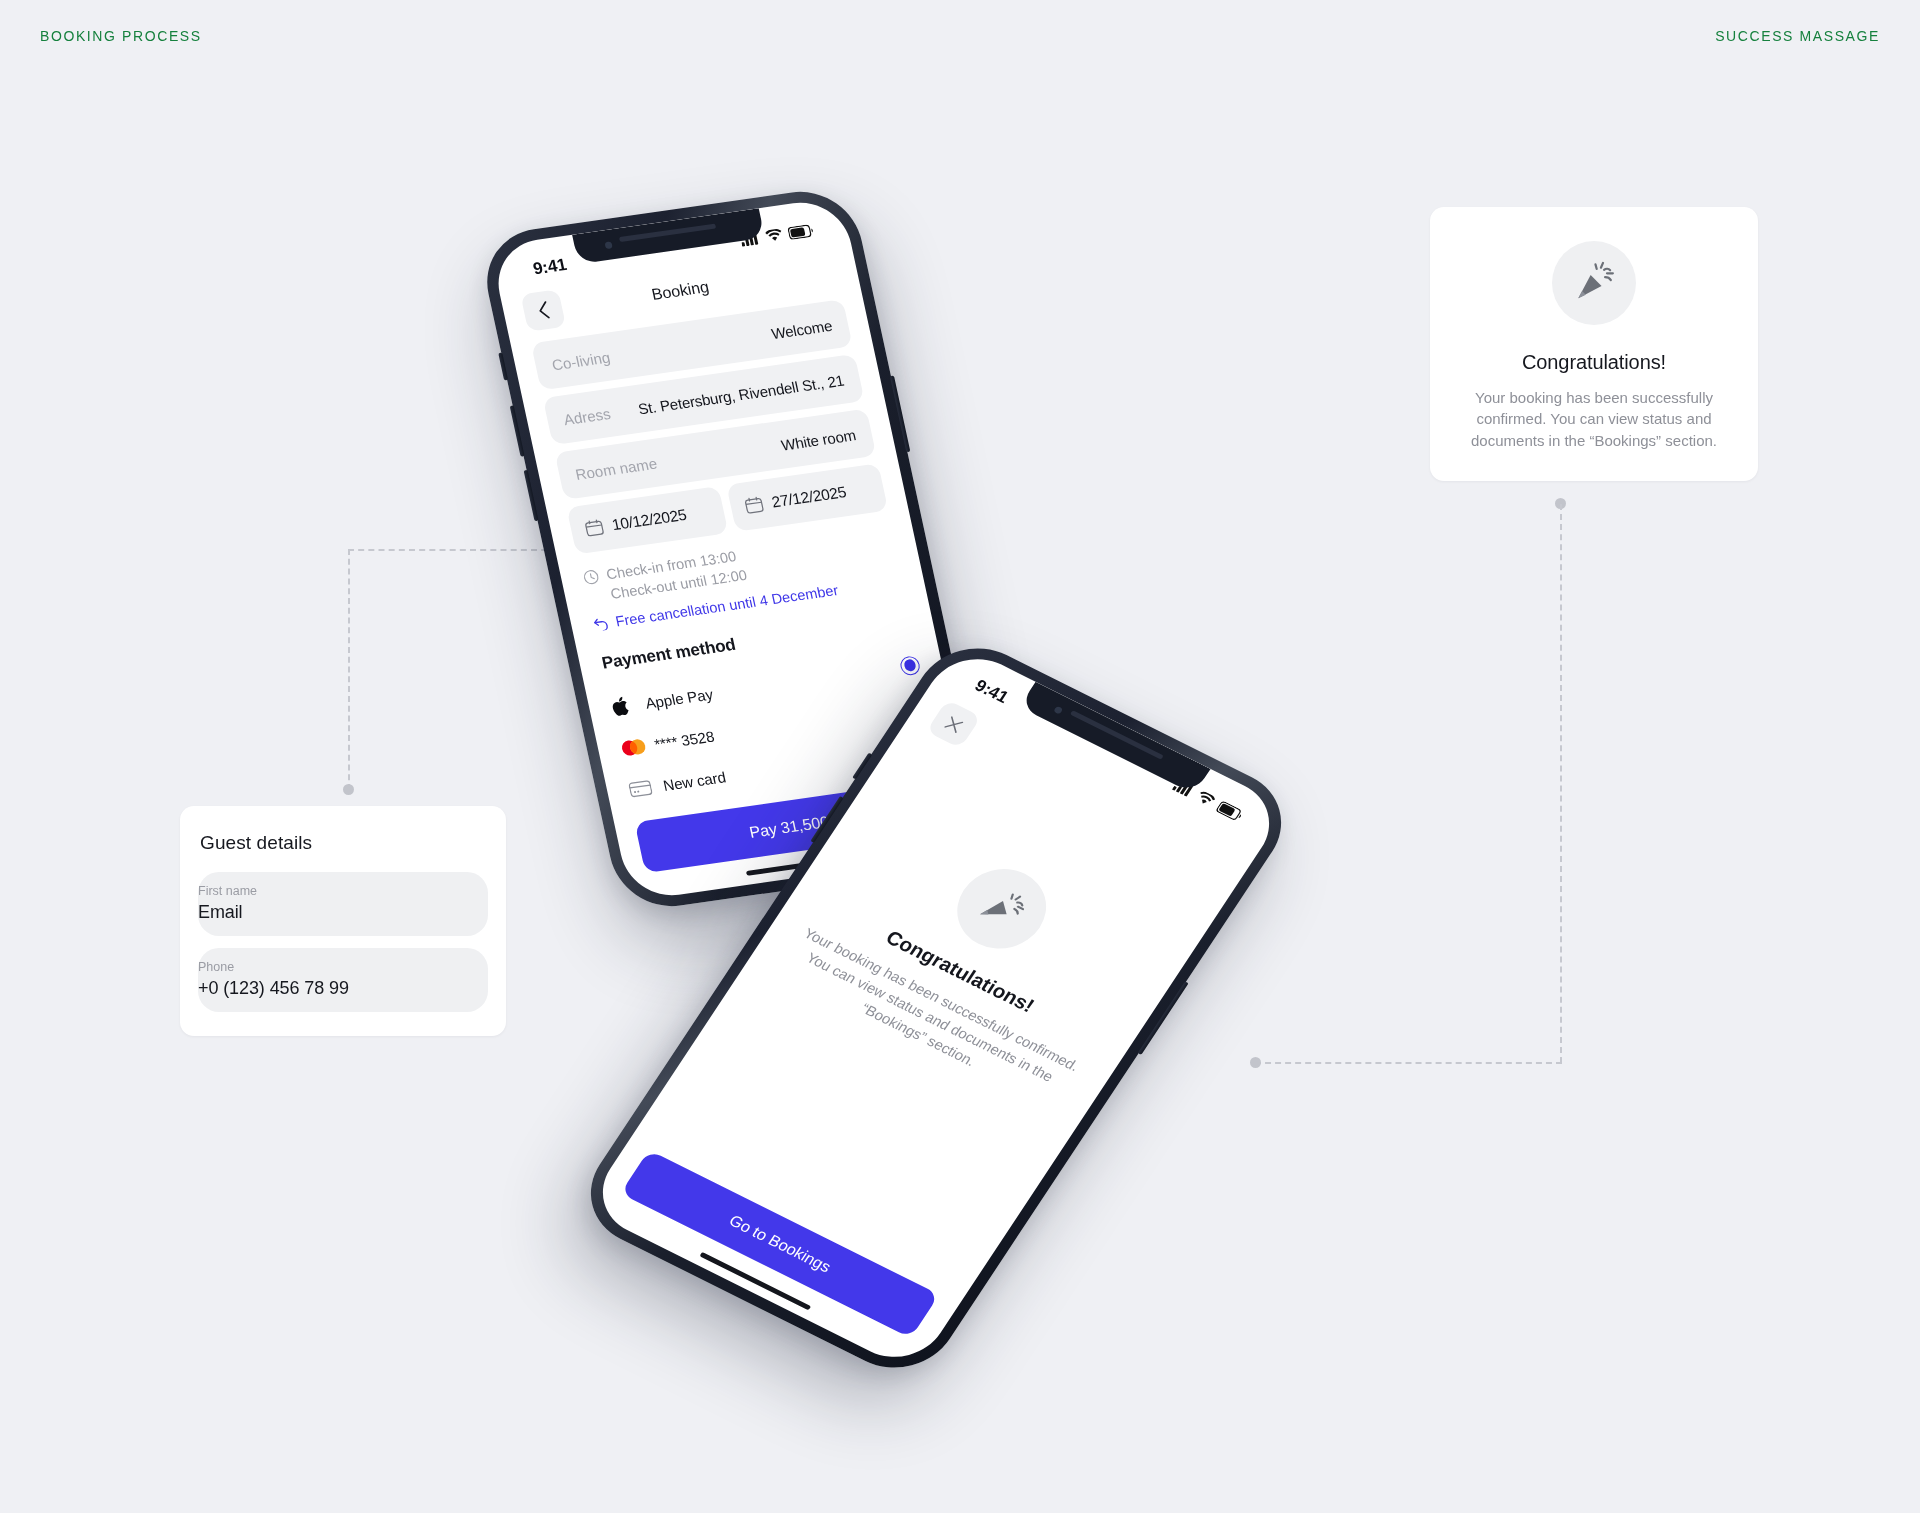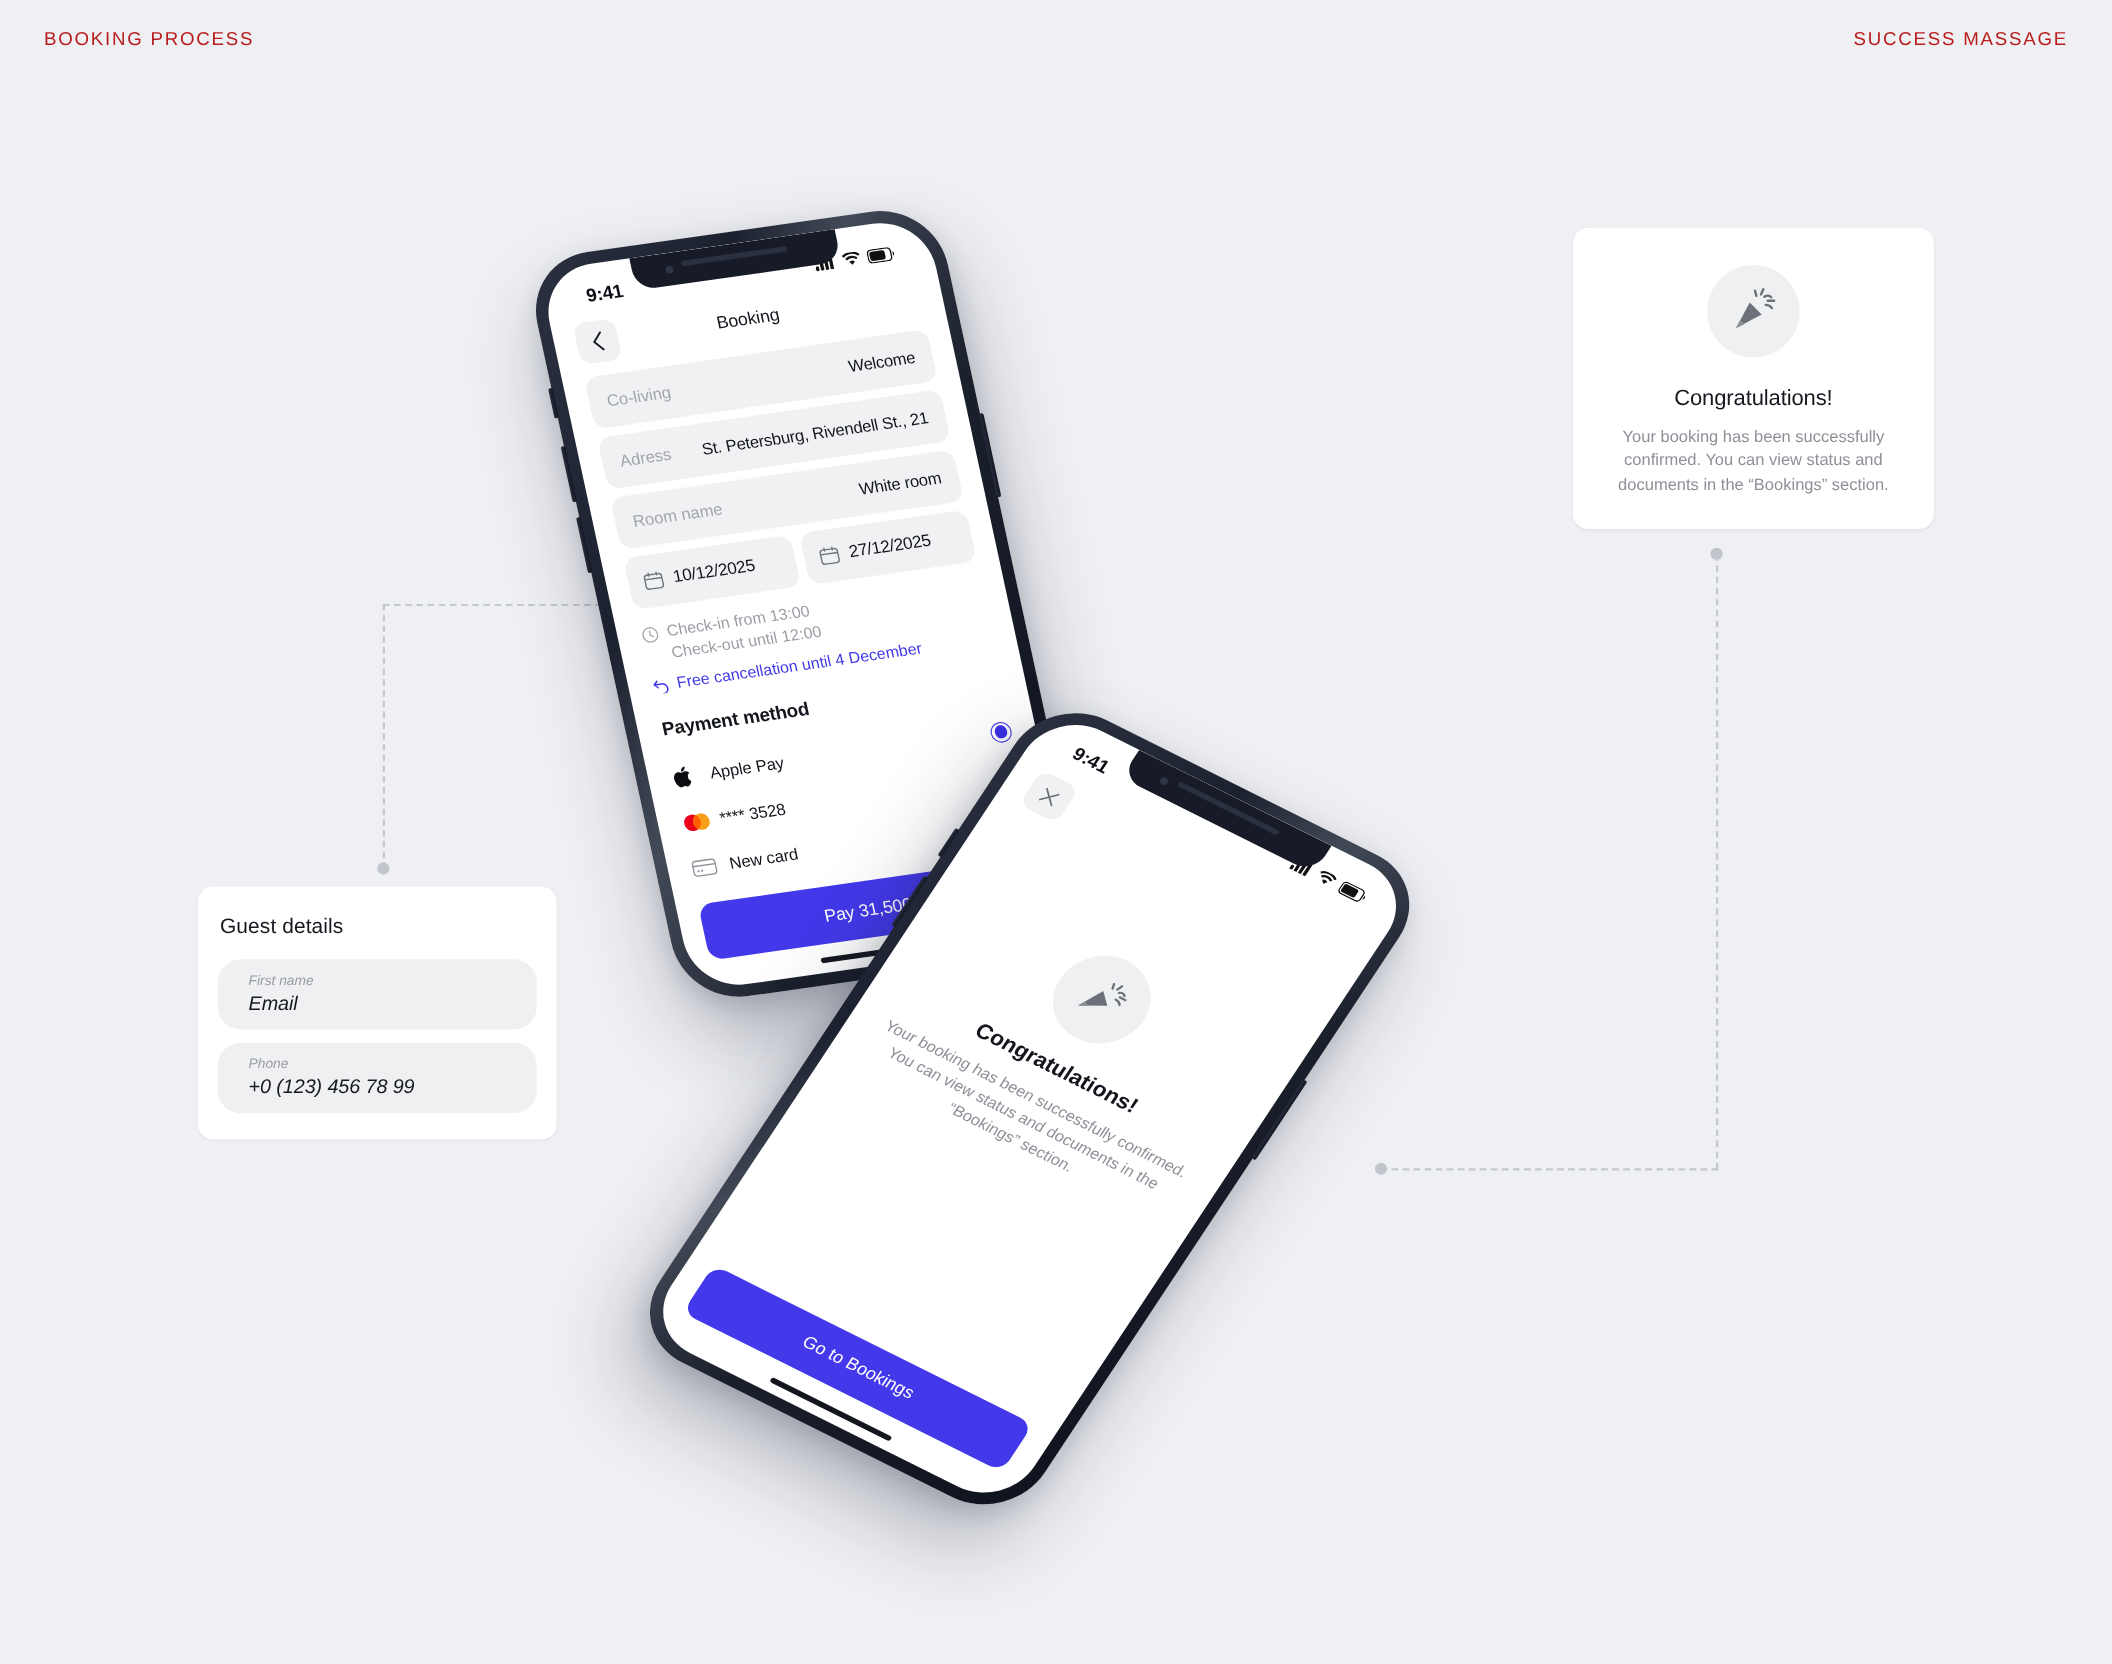--- a/index.html
+++ b/index.html
@@ -18,23 +18,23 @@
   .page-header {
     position: absolute;
     top: 0; left: 0; right: 0;
     height: 72px;
     display: flex;
     align-items: center;
     justify-content: space-between;
     padding: 0 40px;
   }
   .header-label {
-    font-size: 17px;
+    font-size: 14px;
     letter-spacing: 1.6px;
-    color: #b91c1c;
+    color: #15803d;
     text-transform: uppercase;
     white-space: nowrap;
   }
 
   
   .connector { position: absolute; pointer-events: none; }
   .conn-dot {
     position: absolute;
     width: 11px; height: 11px;
     border-radius: 50%;
@@ -65,23 +65,22 @@
   }
   #guest-card .card-title {
     font-size: 19px;
     color: #16181f;
     margin: 0 0 18px 2px;
     letter-spacing: .1px;
   }
   .gfield {
     background: #eff0f2;
     border-radius: 21px;
-    padding: 11px 14px 12px 28px;
+    padding: 11px 14px 12px 0;
     margin-bottom: 12px;
-    font-style: italic;
   }
   .gfield:last-child { margin-bottom: 0; }
   .gfield-label {
     font-size: 12.5px;
     color: #9a9ca4;
     line-height: 1.3;
     margin-bottom: 2px;
   }
   .gfield-value {
     font-size: 18px;

